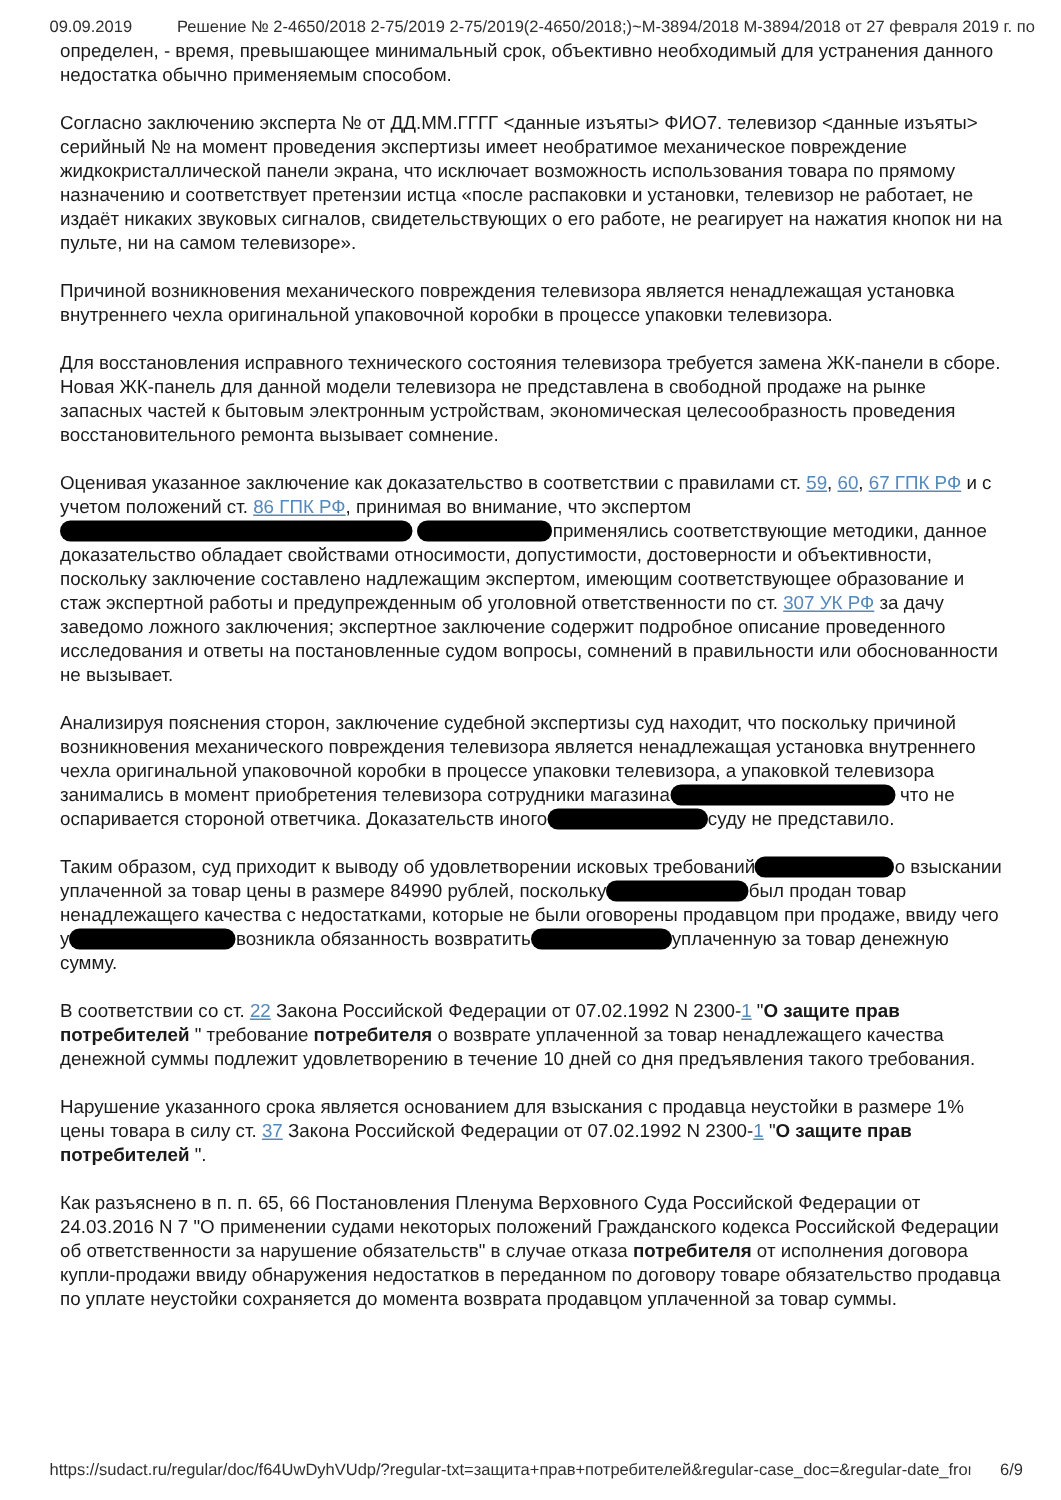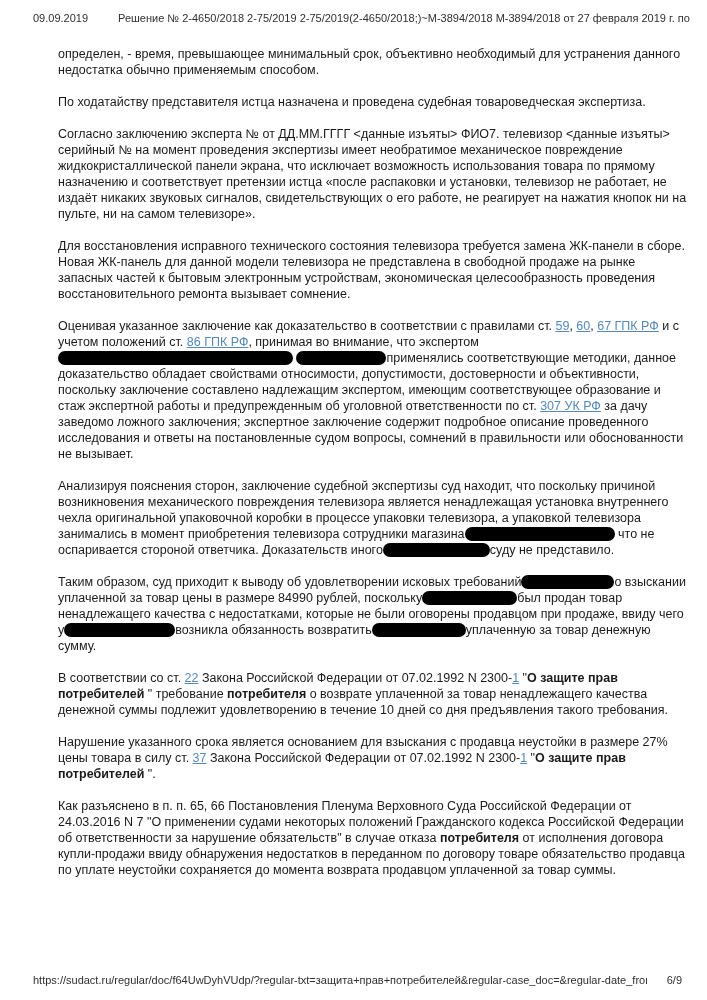--- a/index.html
+++ b/index.html
@@ -32,24 +32,23 @@
     margin-right: 30px;
   }
   .print-header .title {
     flex: 1;
     text-align: center;
     white-space: nowrap;
     overflow: hidden;
   }
   .content {
     position: absolute;
-    top: 38px;
+    top: 18px;
     left: 40px;
     width: 630px;
-    margin-left: 18px;
   }
   .para {
     margin: 16px 0;
     font-size: 12.5px;
     line-height: 16px;
     text-align: left;
   }
   .para:first-child { margin-top: 8px; }
   .para a {
     color: var(--link-color, #5588bb);
@@ -86,28 +85,28 @@
 
 <div class="page">
 
   <div class="print-header">
     <span class="date">09.09.2019</span>
     <span class="title">Решение № 2-4650/2018 2-75/2019 2-75/2019(2-4650/2018;)~М-3894/2018 М-3894/2018 от 27 февраля 2019 г. по делу № 2-4…</span>
   </div>
 
   <div class="content" id="doc-body">
       <p class="para"><span>определен, - время, превышающее минимальный срок, объективно необходимый для устранения данного недостатка обычно применяемым способом.</span></p>
-      <p class="para"><span>По ходатайству представителя истца назначена и проведена судебная товароведческая экспертиза.</span></p>
       <p class="para"><span>Согласно заключению эксперта № от ДД.ММ.ГГГГ &lt;данные изъяты&gt; ФИО7. телевизор &lt;данные изъяты&gt; серийный № на момент проведения экспертизы имеет необратимое механическое повреждение жидкокристаллической панели экрана, что исключает возможность использования товара по прямому назначению и соответствует претензии истца «после распаковки и установки, телевизор не работает, не издаёт никаких звуковых сигналов, свидетельствующих о его работе, не реагирует на нажатия кнопок ни на пульте, ни на самом телевизоре».</span></p>
+      <p class="para"><span>Причиной возникновения механического повреждения телевизора является ненадлежащая установка внутреннего чехла оригинальной упаковочной коробки в процессе упаковки телевизора.</span></p>
       <p class="para"><span>Для восстановления исправного технического состояния телевизора требуется замена ЖК-панели в сборе. Новая ЖК-панель для данной модели телевизора не представлена в свободной продаже на рынке запасных частей к бытовым электронным устройствам, экономическая целесообразность проведения восстановительного ремонта вызывает сомнение.</span></p>
       <p class="para"><span>Оценивая указанное заключение как доказательство в соответствии с правилами ст. </span><a href="#">59</a><span>, </span><a href="#">60</a><span>, </span><a href="#">67 ГПК РФ</a><span> и с учетом положений ст. </span><a href="#">86 ГПК РФ</a><span>, принимая во внимание, что экспертом</span><span class="redact" style="width: 235px;"></span><span> </span><span class="redact" style="width: 90px;"></span><span>применялись соответствующие методики, данное доказательство обладает свойствами относимости, допустимости, достоверности и объективности, поскольку заключение составлено надлежащим экспертом, имеющим соответствующее образование и стаж экспертной работы и предупрежденным об уголовной ответственности по ст. </span><a href="#">307 УК РФ</a><span> за дачу заведомо ложного заключения; экспертное заключение содержит подробное описание проведенного исследования и ответы на постановленные судом вопросы, сомнений в правильности или обоснованности не вызывает.</span></p>
       <p class="para"><span>Анализируя пояснения сторон, заключение судебной экспертизы суд находит, что поскольку причиной возникновения механического повреждения телевизора является ненадлежащая установка внутреннего чехла оригинальной упаковочной коробки в процессе упаковки телевизора, а упаковкой телевизора занимались в момент приобретения телевизора сотрудники магазина</span><span class="redact" style="width: 150px;"></span><span> что не оспаривается стороной ответчика. Доказательств иного</span><span class="redact" style="width: 107px;"></span><span>суду не представило.</span></p>
       <p class="para"><span>Таким образом, суд приходит к выводу об удовлетворении исковых требований</span><span class="redact" style="width: 93px;"></span><span>о взыскании уплаченной за товар цены в размере 84990 рублей, поскольку</span><span class="redact" style="width: 95px;"></span><span>был продан товар ненадлежащего качества с недостатками, которые не были оговорены продавцом при продаже, ввиду чего у</span><span class="redact" style="width: 111px;"></span><span>возникла обязанность возвратить</span><span class="redact" style="width: 94px;"></span><span>уплаченную за товар денежную сумму.</span></p>
       <p class="para"><span>В соответствии со ст. </span><a href="#">22</a><span> Закона Российской Федерации от 07.02.1992 N 2300-</span><a href="#">1</a><span> "</span><b>О защите прав потребителей</b><span> " требование </span><b>потребителя</b><span> о возврате уплаченной за товар ненадлежащего качества денежной суммы подлежит удовлетворению в течение 10 дней со дня предъявления такого требования.</span></p>
-      <p class="para"><span>Нарушение указанного срока является основанием для взыскания с продавца неустойки в размере 27% цены товара в силу ст. </span><a href="#">37</a><span> Закона Российской Федерации от 07.02.1992 N 2300-</span><a href="#">1</a><span> "</span><b>О защите прав потребителей</b><span> ".</span></p>
+      <p class="para"><span>Нарушение указанного срока является основанием для взыскания с продавца неустойки в размере 1% цены товара в силу ст. </span><a href="#">37</a><span> Закона Российской Федерации от 07.02.1992 N 2300-</span><a href="#">1</a><span> "</span><b>О защите прав потребителей</b><span> ".</span></p>
       <p class="para"><span>Как разъяснено в п. п. 65, 66 Постановления Пленума Верховного Суда Российской Федерации от 24.03.2016 N 7 "О применении судами некоторых положений Гражданского кодекса Российской Федерации об ответственности за нарушение обязательств" в случае отказа </span><b>потребителя</b><span> от исполнения договора купли-продажи ввиду обнаружения недостатков в переданном по договору товаре обязательство продавца по уплате неустойки сохраняется до момента возврата продавцом уплаченной за товар суммы.</span></p>
     </div>
 
   <div class="print-footer">
     <span class="url">https://sudact.ru/regular/doc/f64UwDyhVUdp/?regular-txt=защита+прав+потребителей&amp;regular-case_doc=&amp;regular-date_from=&amp;regular-date_t…</span>
     <span class="page-num">6/9</span>
   </div>
 
 </div>
 

